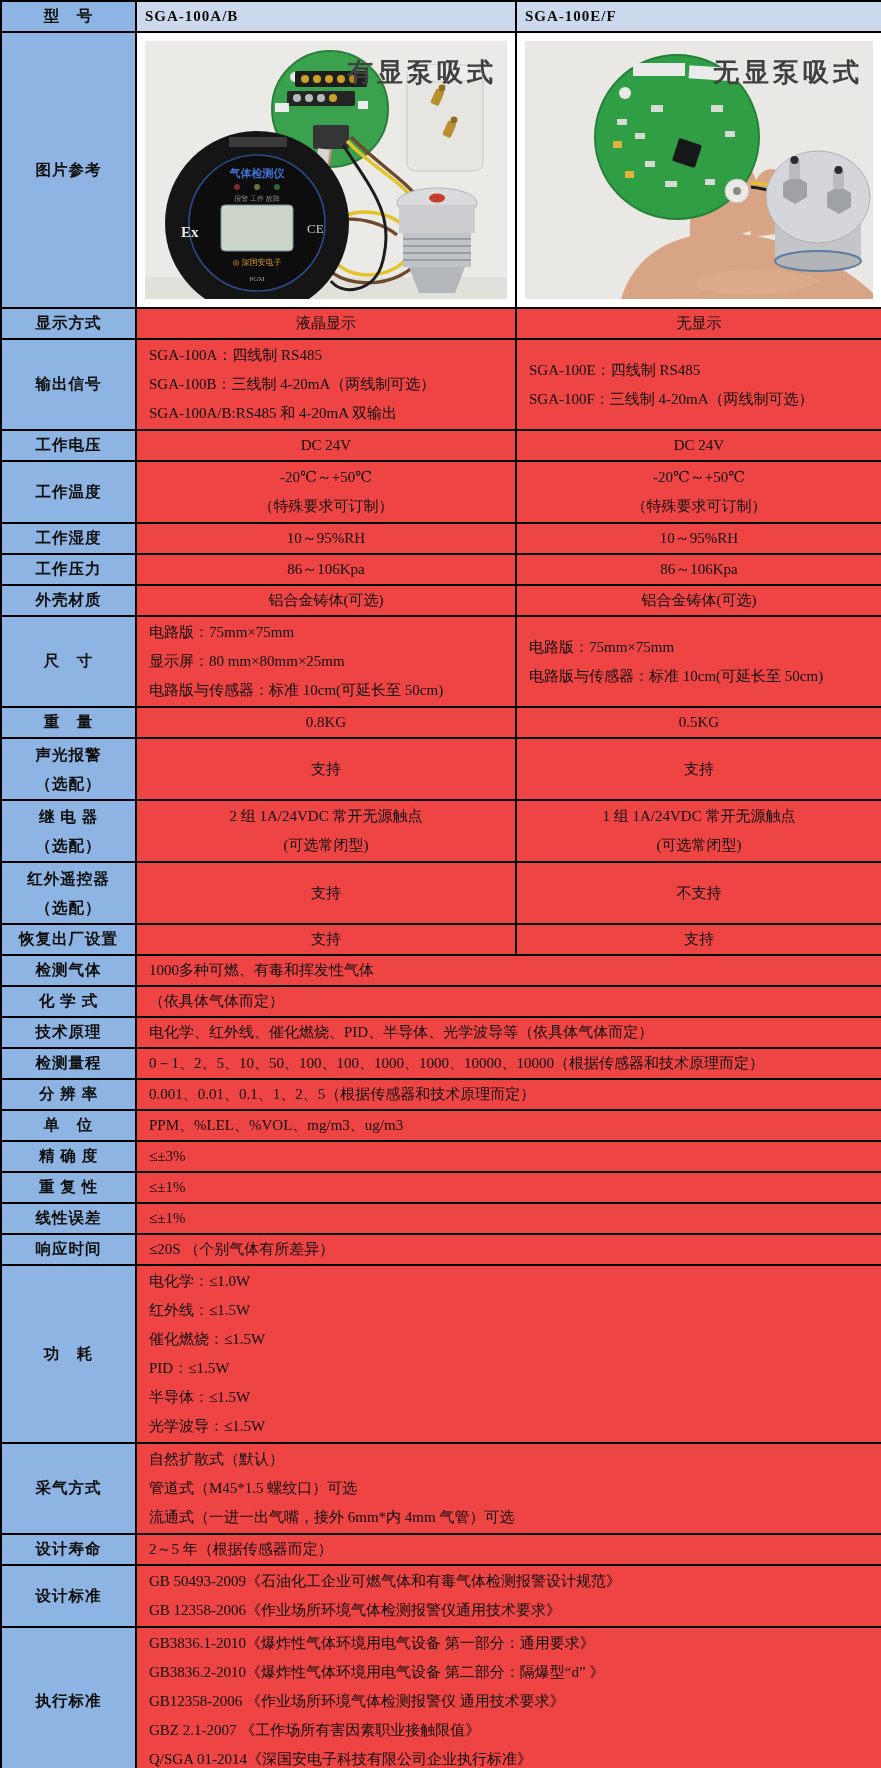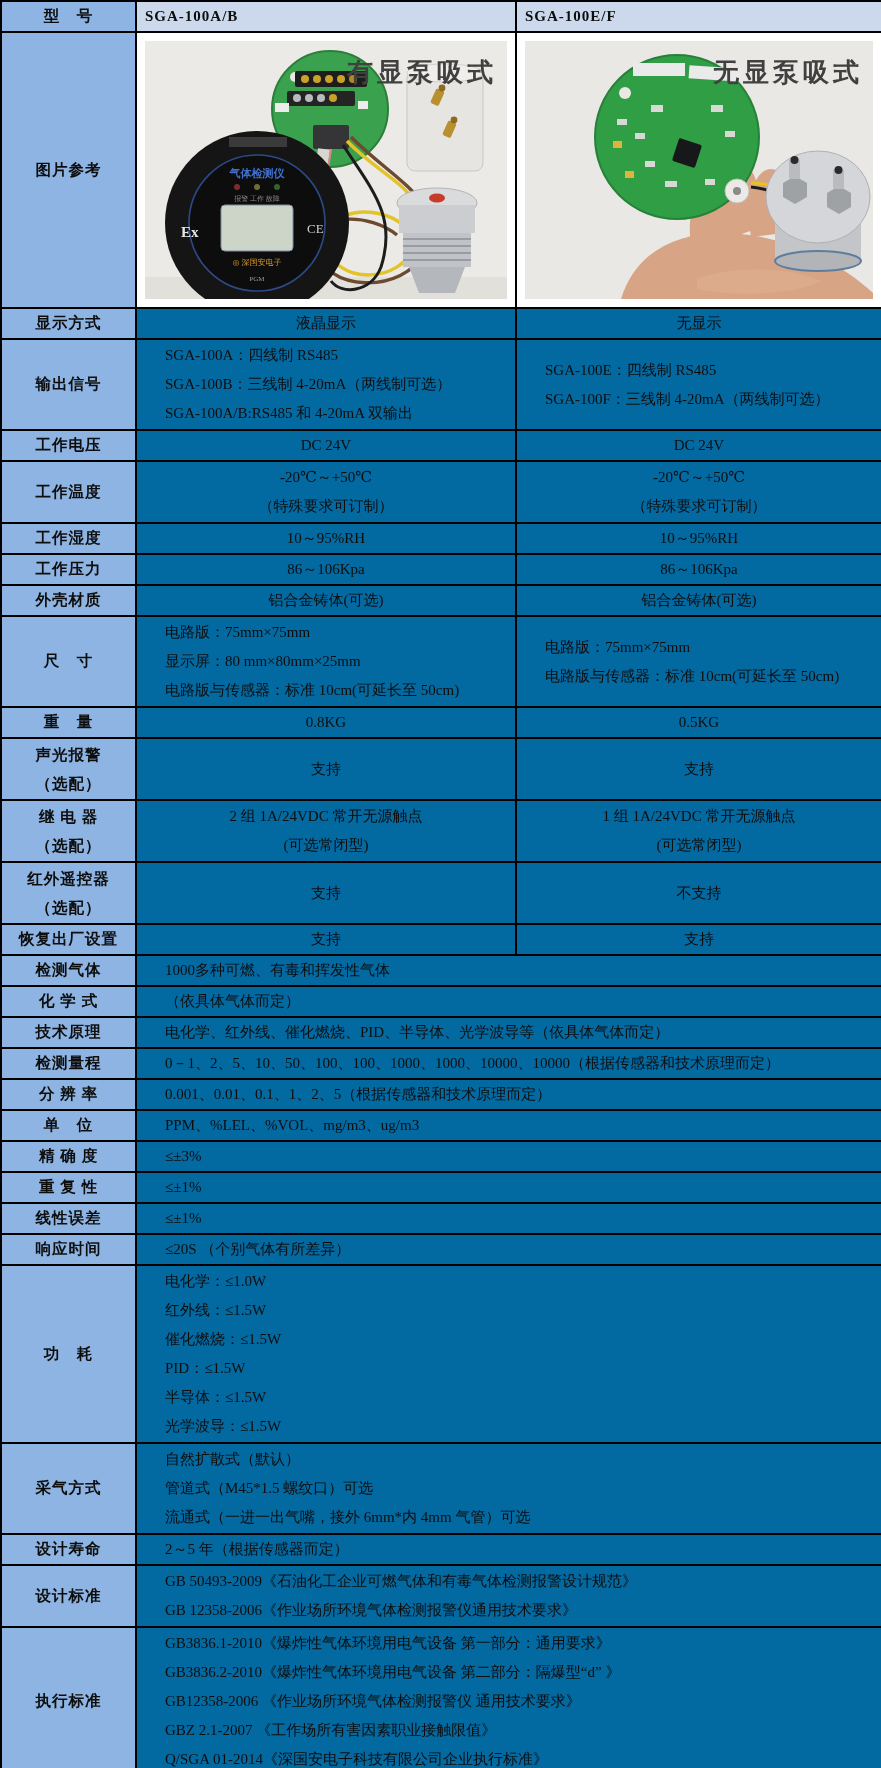--- a/index.html
+++ b/index.html
@@ -27,23 +27,23 @@
     font-weight:bold;
     font-size:15.5px;
     letter-spacing:1px;
   }
   .hdr{
     background:#ccd9ec;
     text-align:left;
     font-weight:bold;
     letter-spacing:1px;
   }
-  .val{background:#0369a1;}
+  .val{background:#ef4444;}
   .c{text-align:center;}
-  .l{text-align:left;padding-left:28px;}
+  .l{text-align:left;padding-left:12px;}
   .line{line-height:29px;white-space:nowrap;}
   .photo-cell{
     background:#ffffff;
     padding:8px;
   }
   .photo-wrap{position:relative;width:100%;height:258px;}
   .photo-wrap svg{display:block;}
   .watermark{
     position:absolute;
     top:14px;

